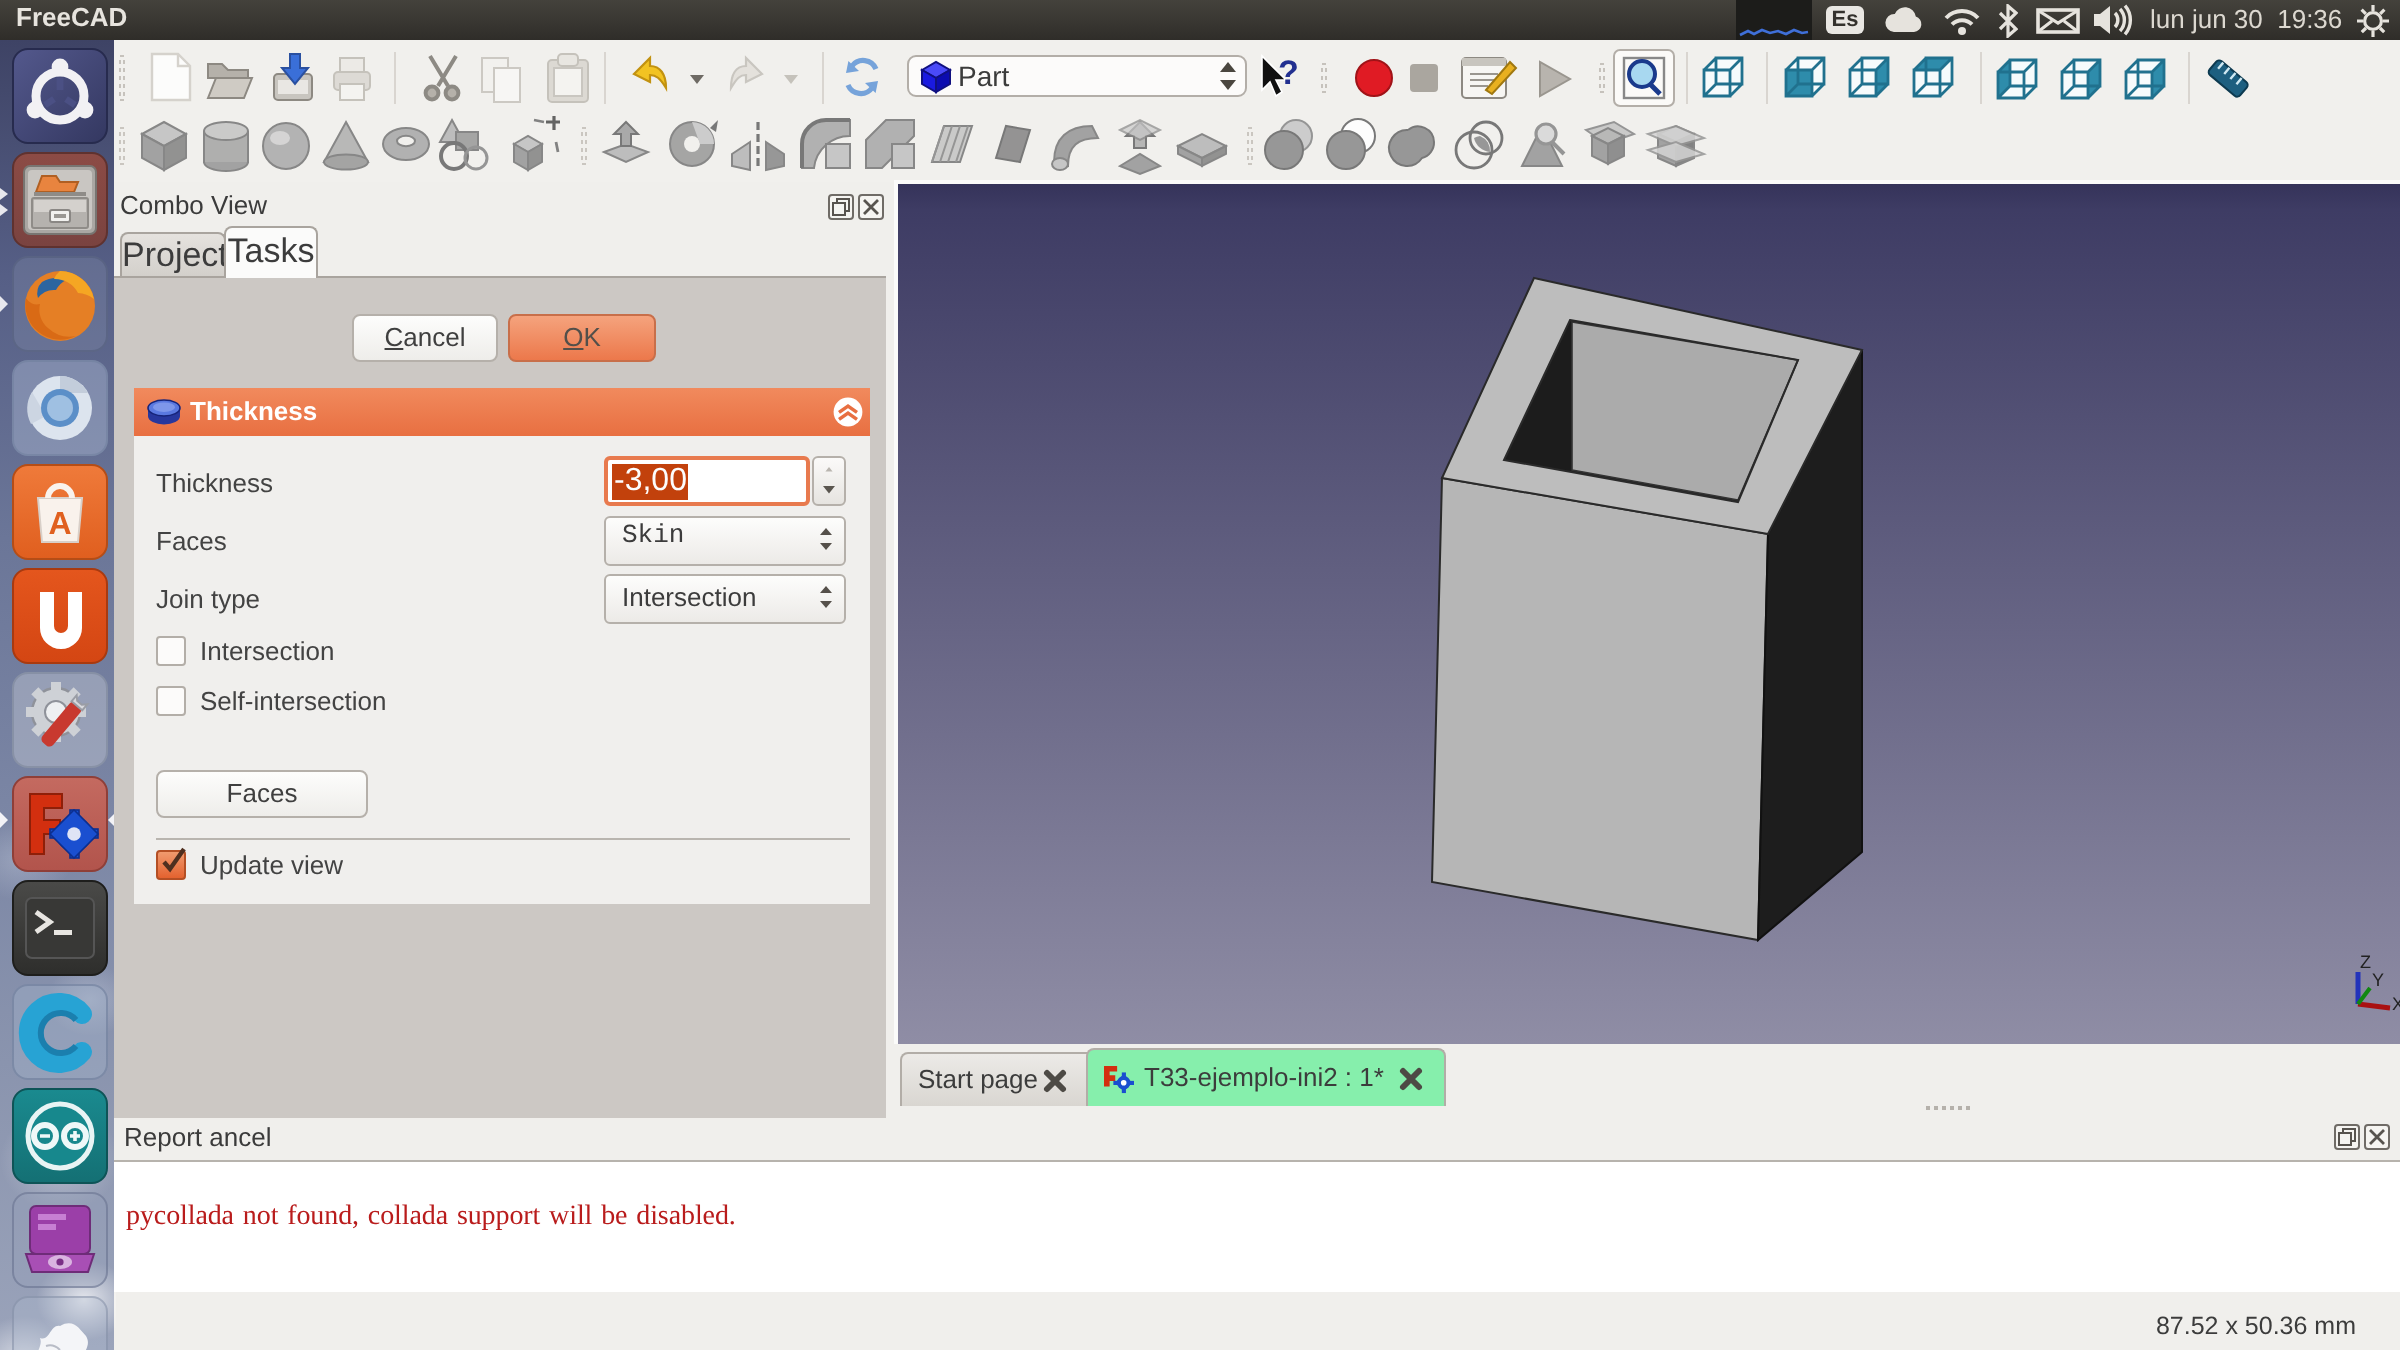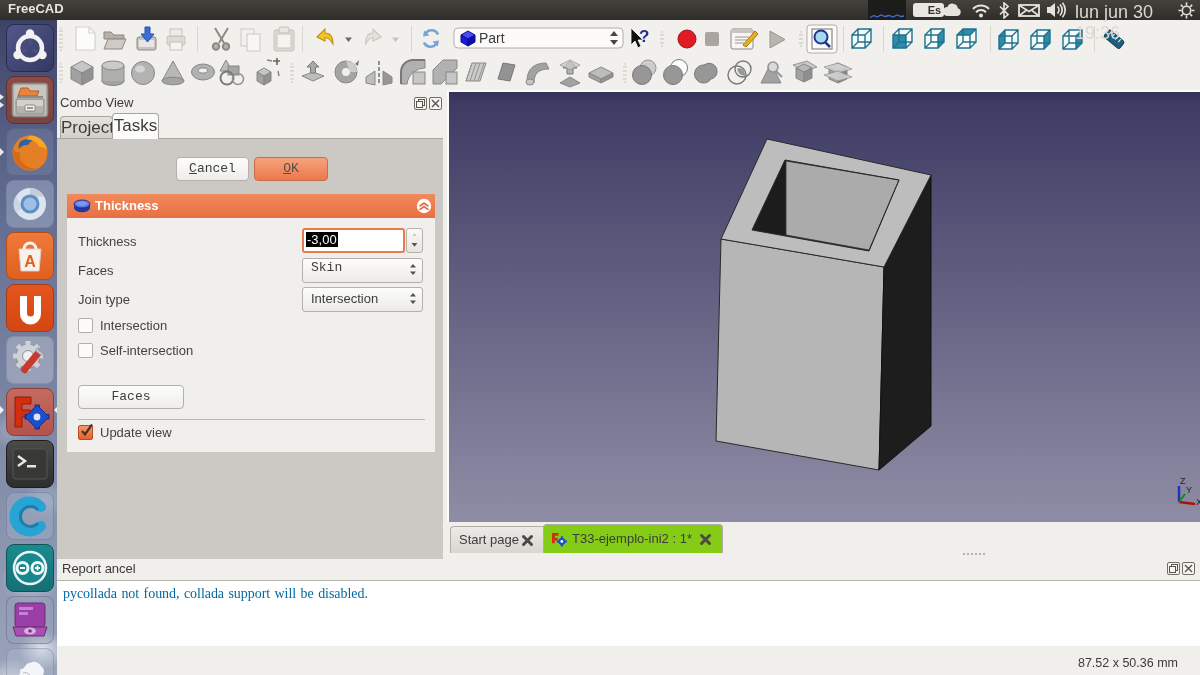--- a/index.html
+++ b/index.html
@@ -2,75 +2,75 @@
 <html><head>
 <meta charset="utf-8">
 <style>
 html,body{margin:0;padding:0;}
 body{width:1200px;height:675px;overflow:hidden;position:relative;
   font-family:"Liberation Sans",sans-serif;background:#f0efec;}
 .abs{position:absolute;}
 
 #topbar{left:0;top:0;width:1200px;height:20px;
   background:linear-gradient(#44423c,#2f2d29);}
-.trayTxt{color:#dcd8d0;font-size:18px;}
+.trayTxt{color:#dcd8d0;font-size:13px;}
 
 #launcher{left:0;top:20px;width:57px;height:655px;
   background:linear-gradient(#3e4365 0%,#565f86 18%,#6b7698 38%,#7a85a4 58%,#8a94ae 78%,#9aa3ba 100%);}
 .tile{position:absolute;left:6px;width:46px;height:46px;border-radius:8px;}
 
 #toolbars{left:57px;top:20px;width:1143px;height:71px;background:#f1f0ed;}
 
 #panelTitle{left:60px;top:95px;font-size:13px;color:#3b3b3b;}
 .winbtn{position:absolute;width:11px;height:11px;border:1px solid #6f6b66;border-radius:2px;
   background:#f5f4f1;display:flex;align-items:center;justify-content:center;}
 .tab{position:absolute;font-size:17px;color:#3c3c3c;text-align:center;
   border:1px solid #a9a49e;border-bottom:none;border-radius:4px 4px 0 0;}
 #tabProject{left:60px;top:116px;width:51px;height:21px;line-height:21px;
   background:linear-gradient(#e5e2de,#d3d0cb);}
 #tabTasks{left:112px;top:113px;width:45px;height:25px;line-height:24px;background:#fbfbfa;z-index:3;}
 #paneBorder{left:57px;top:138px;width:386px;height:420px;background:#ccc8c4;border-top:1px solid #a9a49e;}
 #taskWhite{left:67px;top:218px;width:368px;height:234px;background:#f0efed;}
 .btn{position:absolute;border:1px solid #b5b0aa;border-radius:4px;
-  background:linear-gradient(#fdfdfc,#eeedea);font-size:13px;color:#3f3f3f;text-align:center;font-family:Liberation Mono, monospace;}
+  background:linear-gradient(#fdfdfc,#eeedea);font-size:13px;color:#3f3f3f;text-align:center;}
 #btnCancel{left:176px;top:157px;width:71px;height:22px;line-height:21px;}
 #btnOK{left:254px;top:157px;width:72px;height:22px;line-height:21px;
   background:linear-gradient(#f5a37d,#ec784b);border-color:#c86f4a;color:#534f4a;}
 #secHead{left:67px;top:194px;width:368px;height:24px;
   background:linear-gradient(#f18a5d,#e86f41);}
 #secHead span{position:absolute;left:28px;top:4px;color:#fff;font-weight:bold;font-size:13px;}
 .lbl{position:absolute;font-size:13px;color:#434343;}
 .field{position:absolute;left:302px;width:119px;height:23px;border:1px solid #b5b0aa;
   border-radius:3px;background:linear-gradient(#fdfdfc,#eceae7);font-size:13px;color:#3c3c3c;}
 .cb{position:absolute;left:78px;width:13px;height:13px;background:#fcfbfa;
   border:1px solid #b3aea8;border-radius:2px;}
 
 #viewport{left:447px;top:90px;width:751px;height:430px;
   border-left:2px solid #fbfbfa;border-top:2px solid #fbfbfa;
   background:linear-gradient(#35335a 0%,#3e3c64 3%,#8f8da5 100%);}
 
 #mditabs{left:447px;top:522px;width:753px;height:30px;background:#f0efec;}
 
 #reportTitle{left:62px;top:561px;font-size:13px;color:#3b3b3b;}
 #reportWhite{left:57px;top:580px;width:1143px;height:65px;background:#fff;border-top:1px solid #b7b3ad;}
-#reportWhite .txt{position:absolute;left:6px;top:5px;font-family:"Liberation Serif",serif;
-  font-size:14px;color:#0369a1;word-spacing:1px;letter-spacing:-0.05px;}
+#reportWhite .txt{position:absolute;left:6px;top:20px;font-family:"Liberation Serif",serif;
+  font-size:14px;color:#b91c1c;word-spacing:1px;letter-spacing:-0.05px;}
 #status{right:22px;top:656px;font-size:12.5px;color:#3c3c3c;}
 </style>
 </head>
 <body>
 <div class="abs" id="topbar"></div>
 <div class="abs title" style="left:8px;top:1px;font-size:13px;font-weight:bold;color:#e7e4de;z-index:5;">FreeCAD</div>
 
 <div class="abs" style="left:868px;top:0;width:38px;height:20px;background:#1c1c1a;z-index:5;">
   <svg width="38" height="20">
       <polyline points="2,17.5 6,15.5 9,17 13,15 17,16.5 21,15.5 25,17 29,15 33,16.5 36,16" stroke="#3f6fd8" stroke-width="1.3" fill="none"></polyline>
     </svg>
 </div>
-<div class="abs" style="left:913px;top:3px;width:19px;height:14px;background:#e9e7e3;border-radius:3px;z-index:5;color:#33312d;font-size:11px;font-weight:bold;text-align:center;line-height:14px;padding-left:12px;">Es</div>
+<div class="abs" style="left:913px;top:3px;width:19px;height:14px;background:#e9e7e3;border-radius:3px;z-index:5;color:#33312d;font-size:11px;font-weight:bold;text-align:center;line-height:14px;">Es</div>
 <svg class="abs" style="left:941px;top:3px;z-index:5;" width="22" height="15" viewBox="0 0 22 15">
   <path d="M6 13 a4.5 4.5 0 0 1 .4-9 a5.5 5.5 0 0 1 10.5 1.2 a4 4 0 0 1 -.9 7.8 z" fill="#e6e3dd"></path>
 </svg>
 <svg class="abs" style="left:971px;top:3px;z-index:5;" width="20" height="15" viewBox="0 0 20 15">
   <g stroke="#e6e3dd" fill="none" stroke-width="2">
    <path d="M2 6 a11 11 0 0 1 16 0"></path>
       <path d="M5 9.2 a7 7 0 0 1 10 0"></path>
   </g>
     <circle cx="10" cy="12.5" r="2" fill="#e6e3dd"></circle>
 </svg>
@@ -646,21 +646,21 @@
     <ellipse cx="9" cy="4.6" rx="5.5" ry="2.4" fill="#7e97ea"></ellipse>
   </svg>
   <svg class="abs" style="left:349px;top:4px;" width="16" height="16" viewBox="0 0 16 16">
     <circle cx="8" cy="8" r="7.2" fill="#fff"></circle>
     <path d="M3.5 8.2 L8 5 L12.5 8.2 M3.5 11.7 L8 8.5 L12.5 11.7" stroke="#e86f41" stroke-width="1.7" fill="none"></path>
   </svg>
 </div>
 
 <div class="abs lbl" style="left:78px;top:234px;">Thickness</div>
 <div class="abs" style="left:302px;top:228px;width:99px;height:21px;border:2px solid #e87a4e;border-radius:3px;background:#fff;z-index:2;">
-  <span style="position:absolute;left:2px;top:2px;background:#000000;font-size:13px;color:#fdfdfd;padding:0 1px;">-3,00</span>
+  <span style="position:absolute;left:2px;top:2px;background:#c2410c;font-size:16px;color:#fdfdfd;padding:0 1px;">-3,00</span>
 </div>
 <div class="abs" style="left:406px;top:228px;width:15px;height:23px;border:1px solid #b5b0aa;background:linear-gradient(#fbfaf9,#e6e4e0);border-radius:3px;z-index:2;">
   <svg width="15" height="23">
       <polygon points="7.5,4.5 9.3,6.8 5.7,6.8" fill="#b9b5af"></polygon>
       <polygon points="4.5,14 10.5,14 7.5,17.8" fill="#5a564f"></polygon>
     </svg>
 </div>
 <div class="abs lbl" style="left:78px;top:263px;">Faces</div>
 <div class="abs field" style="top:258px;">
   <span style="position:absolute;left:8px;top:1px;font-family:Liberation Mono, monospace;">Skin</span>
@@ -689,21 +689,21 @@
     </svg>
 </div>
 <div class="abs lbl" style="left:100px;top:425px;">Update view</div>
 <div class="abs" id="mditabs">
   <div style="position:absolute;left:3px;top:4px;width:90px;height:26px;background:linear-gradient(#eceae7,#d9d6d1);border:1px solid #b2ada7;border-bottom:none;border-radius:4px 4px 0 0;padding-left:20px;">
     <span style="position:absolute;left:8px;top:5px;font-size:13px;color:#3c3c3c;">Start page</span>
     <svg style="position:absolute;left:70px;top:7px;" width="13" height="13" viewBox="0 0 13 13">
         <path d="M2.5 2.5 L10.5 10.5 M10.5 2.5 L2.5 10.5" stroke="#4d4a45" stroke-width="3" stroke-linecap="round"></path>
       </svg>
   </div>
-  <div style="position:absolute;left:96px;top:2px;width:178px;height:28px;background:#84cc16;border:1px solid #b2ada7;border-bottom:none;border-radius:4px 4px 0 0;">
+  <div style="position:absolute;left:96px;top:2px;width:178px;height:28px;background:#86efac;border:1px solid #b2ada7;border-bottom:none;border-radius:4px 4px 0 0;">
     <svg style="position:absolute;left:8px;top:7px;" width="15" height="15" viewBox="0 0 16 16">
       <path d="M0 12 V1 h7 v3 h-4 v2 h3 v3 h-3 v3 z" fill="#d32f0f"></path>
       <g fill="#1a4fd0">
           <circle cx="10.5" cy="10" r="3.6"></circle>
           <rect x="9.5" y="4.5" width="2.2" height="11"></rect>
           <rect x="5" y="9" width="11" height="2.2"></rect>
           <rect x="7.25" y="6.75" width="6.5" height="6.5" transform="rotate(45 10.5 10)"></rect>
         </g>
       <circle cx="10.5" cy="10" r="1.5" fill="#fff"></circle>
     </svg>

